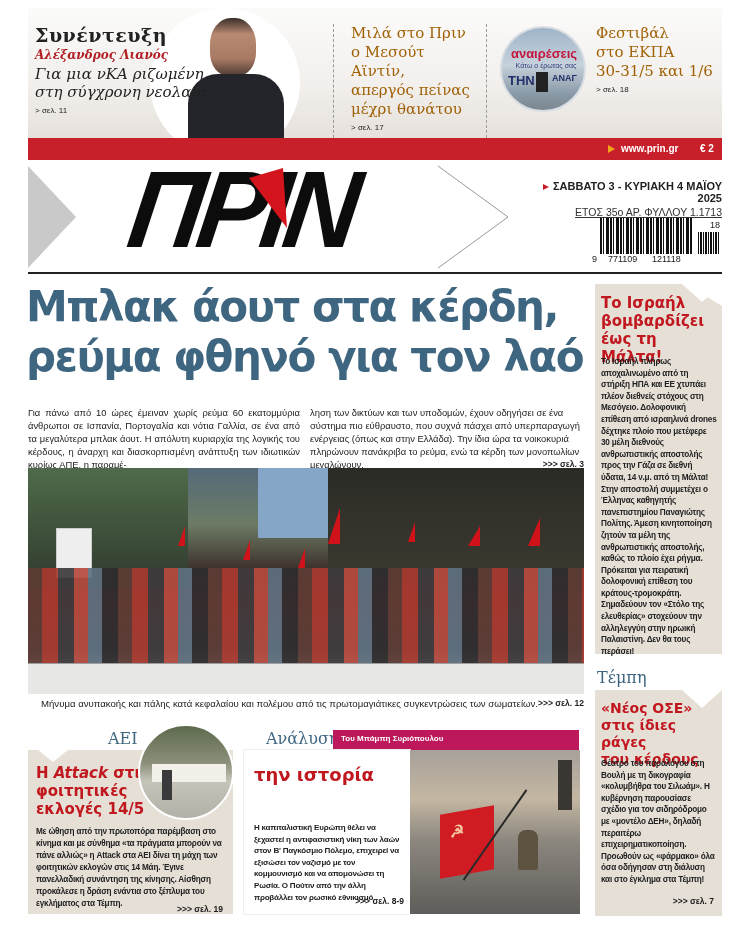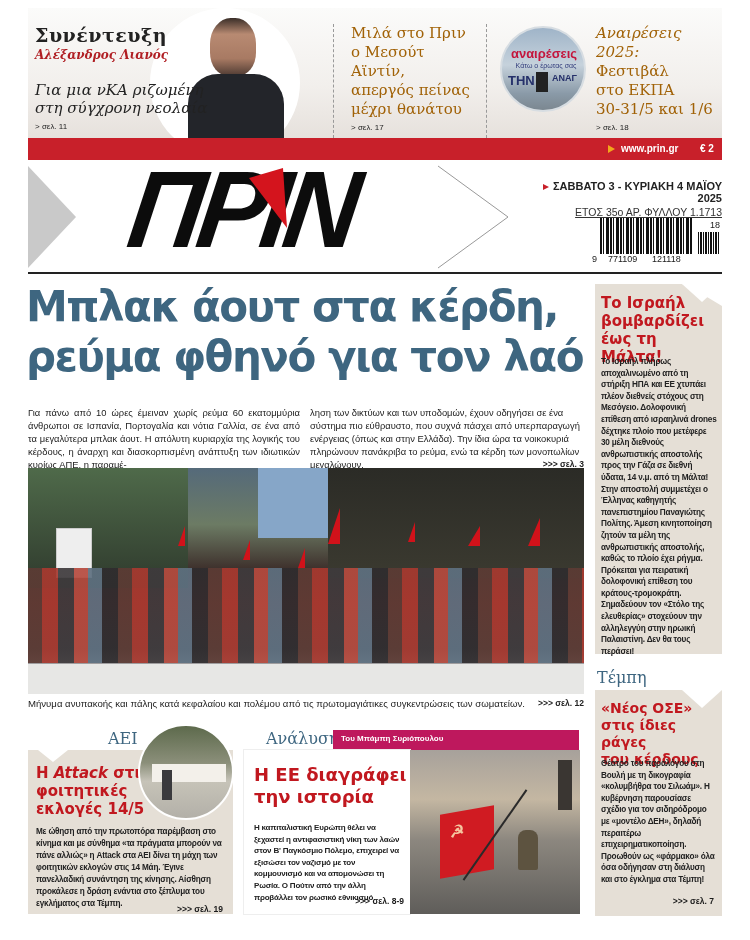--- a/index.html
+++ b/index.html
@@ -42,21 +42,21 @@
 <div class="abs" style="left:160px;top:12px;width:160px;height:128px;">
   <div class="abs circle-bg" style="left:-10px;top:-4px;width:150px;height:150px;"></div>
 
   <div class="abs" style="left:50px;top:6px;width:46px;height:58px;border-radius:45% 45% 40% 40%;background:linear-gradient(180deg,#3a2e28 0%,#b88a72 28%,#a87a63 70%,#4d3a32 100%);"></div>
   <div class="abs" style="left:28px;top:62px;width:96px;height:66px;border-radius:30px 30px 0 0;background:#23252a;"></div>
 </div>
 
 <div class="abs" style="left:35px;top:24px;width:180px;">
   <div class="t-kicker">Συνέντευξη</div>
   <div class="t-name" style="margin-top:2px">Αλέξανδρος Λιανός</div>
-  <div class="t-title" style="margin-top:19px">Για μια νΚΑ ριζωμένη</div>
+  <div class="t-title" style="margin-top:3px">Για μια νΚΑ ριζωμένη</div>
   <div class="t-title">στη σύγχρονη νεολαία</div>
   <div class="t-page" style="margin-top:5px">&gt; σελ. 11</div>
 </div>
 
 <div class="abs vsep" style="left:333px;top:24px;height:114px;"></div>
 <div class="abs" style="left:351px;top:24px;width:130px;">
   <div class="t-serif">Μιλά στο Πριν</div>
   <div class="t-serif">ο Μεσούτ Αϊντίν,</div>
   <div class="t-serif">απεργός πείνας</div>
   <div class="t-serif">μέχρι θανάτου</div>
@@ -65,21 +65,20 @@
 
 <div class="abs vsep" style="left:486px;top:24px;height:114px;"></div>
 <div class="abs" style="left:500px;top:26px;width:86px;height:86px;border-radius:50%;background:linear-gradient(180deg,#9fb4c8 0%,#c6d2dc 45%,#8a9aa8 80%,#7b8790 100%);border:2px solid #d7dde2;overflow:hidden;">
   <div class="abs" style="left:4px;top:18px;width:76px;text-align:center;color:#c4163d;font-weight:bold;font-size:13px;">αναιρέσεις</div>
   <div class="abs" style="left:6px;top:34px;width:76px;text-align:center;color:#2f3a7a;font-size:7px;">Κάτω ο έρωτας σας</div>
   <div class="abs" style="left:6px;top:45px;color:#25306a;font-size:13px;font-weight:bold;">ΤΗΝ</div>
   <div class="abs" style="left:34px;top:44px;width:12px;height:20px;background:#222;"></div>
   <div class="abs" style="left:50px;top:45px;color:#25306a;font-size:9px;font-weight:bold;">ΑΝΑΓ</div>
 </div>
 <div class="abs" style="left:596px;top:24px;width:124px;">
-  <div class="t-serif" style="font-style:italic">Αναιρέσεις 2025:</div>
   <div class="t-serif">Φεστιβάλ</div>
   <div class="t-serif">στο ΕΚΠΑ</div>
   <div class="t-serif">30-31/5 και 1/6</div>
   <div class="t-page" style="margin-top:4px">&gt; σελ. 18</div>
 </div>
 
 <div class="abs redband">
   <div class="abs" style="left:580px;top:5px;font-size:10px;font-style:normal;"><span class="tri"></span><span>www.prin.gr</span></div>
   <div class="abs" style="left:672px;top:5px;font-size:10px;font-style:normal;">€ 2</div>
 </div>
@@ -131,21 +130,21 @@
   <div class="flag" style="left:150px;top:58px;"></div>
   <div class="flag" style="left:215px;top:72px;"></div>
   <div class="flag" style="left:270px;top:80px;"></div>
   <div class="flag" style="left:300px;top:40px;border-bottom-width:36px;border-left-width:12px;"></div>
   <div class="flag" style="left:380px;top:54px;"></div>
   <div class="flag" style="left:440px;top:58px;border-left-width:12px;"></div>
   <div class="flag" style="left:500px;top:50px;border-left-width:12px;border-bottom-width:28px;"></div>
   <div class="abs" style="left:0;top:196px;width:556px;height:30px;background:#e7e7e5;"></div>
 </div>
 
-<div class="abs" style="left:28px;top:698px;width:556px;font-size:9.6px;color:#222;">
+<div class="abs" style="left:28px;top:698px;width:556px;font-size:9.6px;color:#222;text-align:right;">
   <span>Μήνυμα ανυπακοής και πάλης κατά κεφαλαίου και πολέμου από τις πρωτομαγιάτικες συγκεντρώσεις των σωματείων.</span>
   <span class="page-ref" style="float:right">&gt;&gt;&gt; σελ. 12</span>
 </div>
 
 <div class="abs beige" style="left:595px;top:284px;width:127px;height:370px;">
   <svg class="abs" style="right:0;top:0" width="40" height="22">
       <polygon points="0,0 40,0 40,22 20,10" fill="#fff"></polygon>
       <polygon points="0,0 20,18 40,0" fill="#fff"></polygon>
     </svg>
   <div class="abs" style="left:6px;top:10px;width:118px;">
@@ -185,21 +184,20 @@
 </div>
 <div class="abs" style="left:138px;top:724px;width:96px;height:96px;border-radius:50%;background:linear-gradient(180deg,#5d6a4c 0%,#8b8f7a 40%,#c6c3b8 60%,#b3b0a8 100%);border:2px solid #fff;overflow:hidden;">
   <div class="abs" style="left:12px;top:38px;width:74px;height:18px;background:#f3f0ea;"></div>
   <div class="abs" style="left:22px;top:44px;width:10px;height:30px;background:#3a3a3d;"></div>
 </div>
 
 <div class="abs section-label" style="left:266px;top:729px;">Ανάλυση</div>
 <div class="abs" style="left:333px;top:730px;width:246px;height:22px;background:#be185d;color:#fff;font-size:8px;font-weight:bold;padding:4px 8px;">Του Μπάμπη Συριόπουλου</div>
 <div class="abs" style="left:244px;top:750px;width:166px;height:164px;background:#fff;box-shadow:0 0 0 1px #eee;">
   <div class="abs" style="left:10px;top:14px;width:154px;">
-    <div class="red-h" style="font-size:18px;line-height:22px">Η ΕΕ διαγράφει</div>
     <div class="red-h" style="font-size:18px;line-height:22px">την ιστορία</div>
   </div>
   <div class="abs side-body" style="left:10px;top:72px;width:150px;font-size:8px;line-height:11.6px;">Η καπιταλιστική Ευρώπη θέλει να ξεχαστεί η αντιφασιστική νίκη των λαών στον Β' Παγκόσμιο Πόλεμο, επιχειρεί να εξισώσει τον ναζισμό με τον κομμουνισμό και να απομονώσει τη Ρωσία. Ο Πούτιν από την άλλη προβάλλει τον ρωσικό εθνικισμό.</div>
   <div class="abs page-ref" style="right:6px;top:146px;font-size:8.5px;">&gt;&gt;&gt; σελ. 8-9</div>
 </div>
 <div class="abs" style="left:410px;top:750px;width:170px;height:164px;background:linear-gradient(180deg,#a7a19b 0%,#c4b7a2 30%,#8c877f 55%,#5f5d5a 100%);overflow:hidden;">
   <div class="abs" style="left:30px;top:60px;width:54px;height:64px;background:#d01b22;transform:skewY(-10deg);">
     <div class="abs" style="left:10px;top:10px;color:#f5c6a0;font-size:16px;font-weight:bold">☭</div>
   </div>
   <div class="abs" style="left:84px;top:30px;width:2px;height:110px;background:#2a2a2a;transform:rotate(35deg);"></div>

